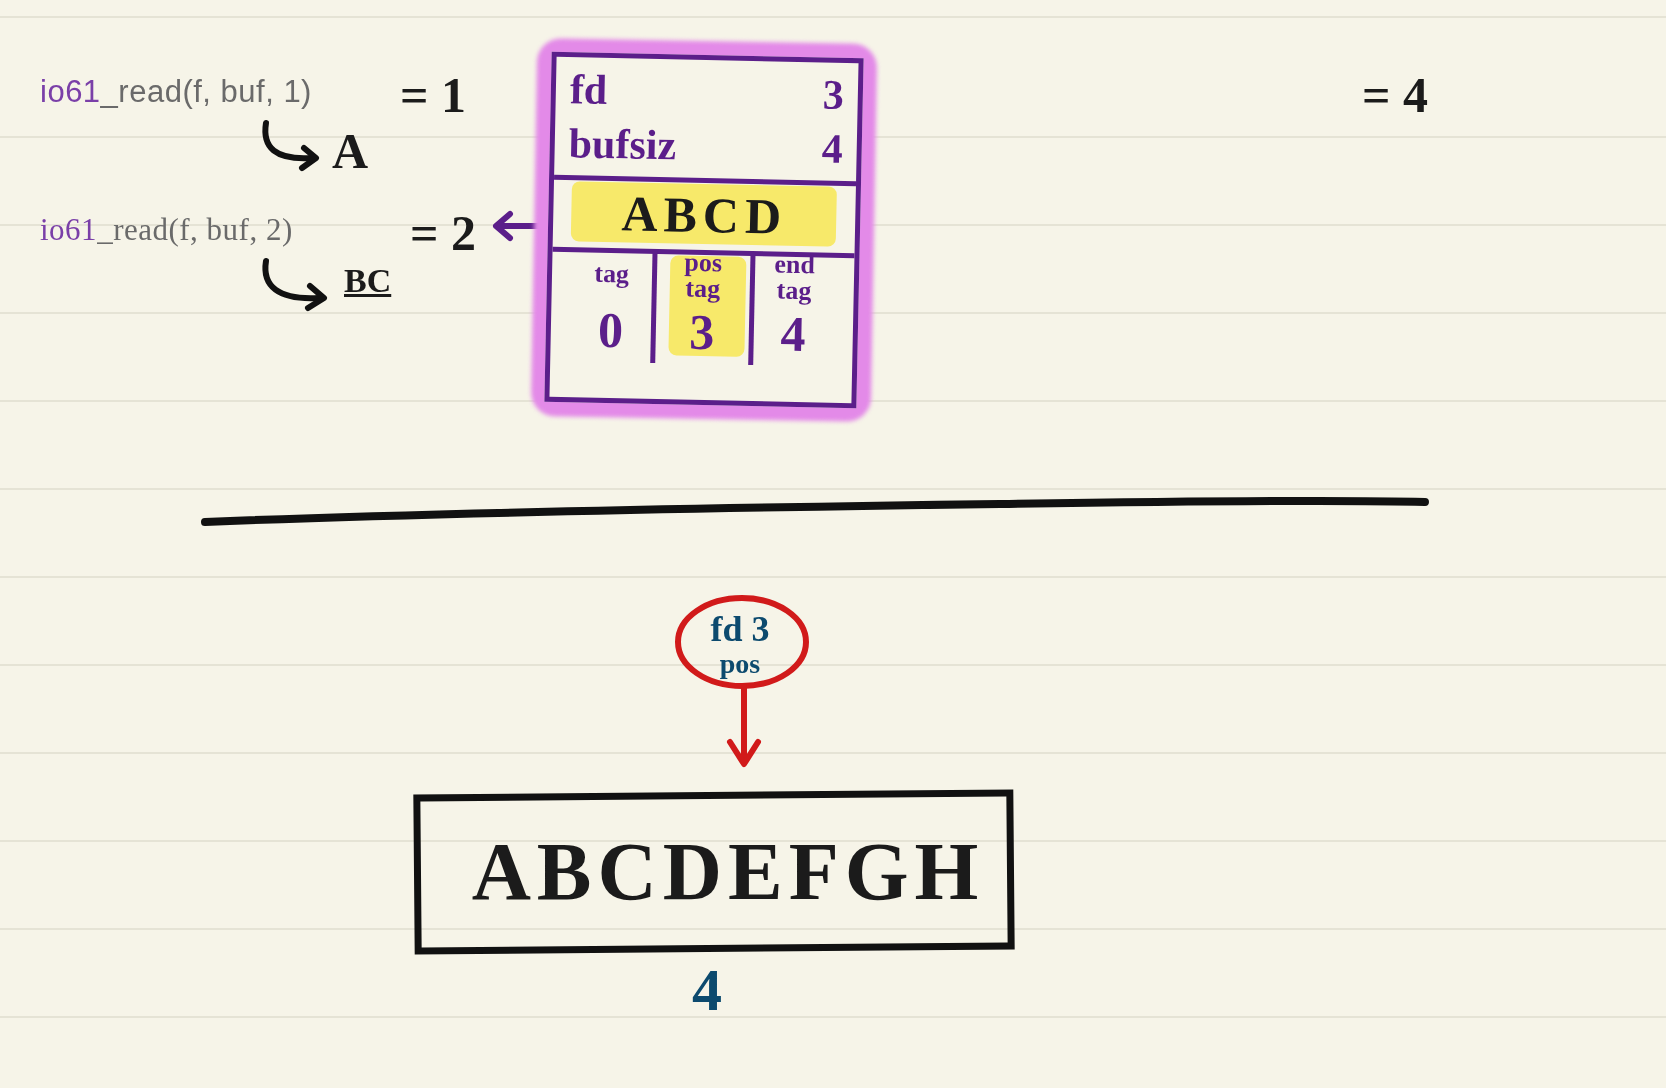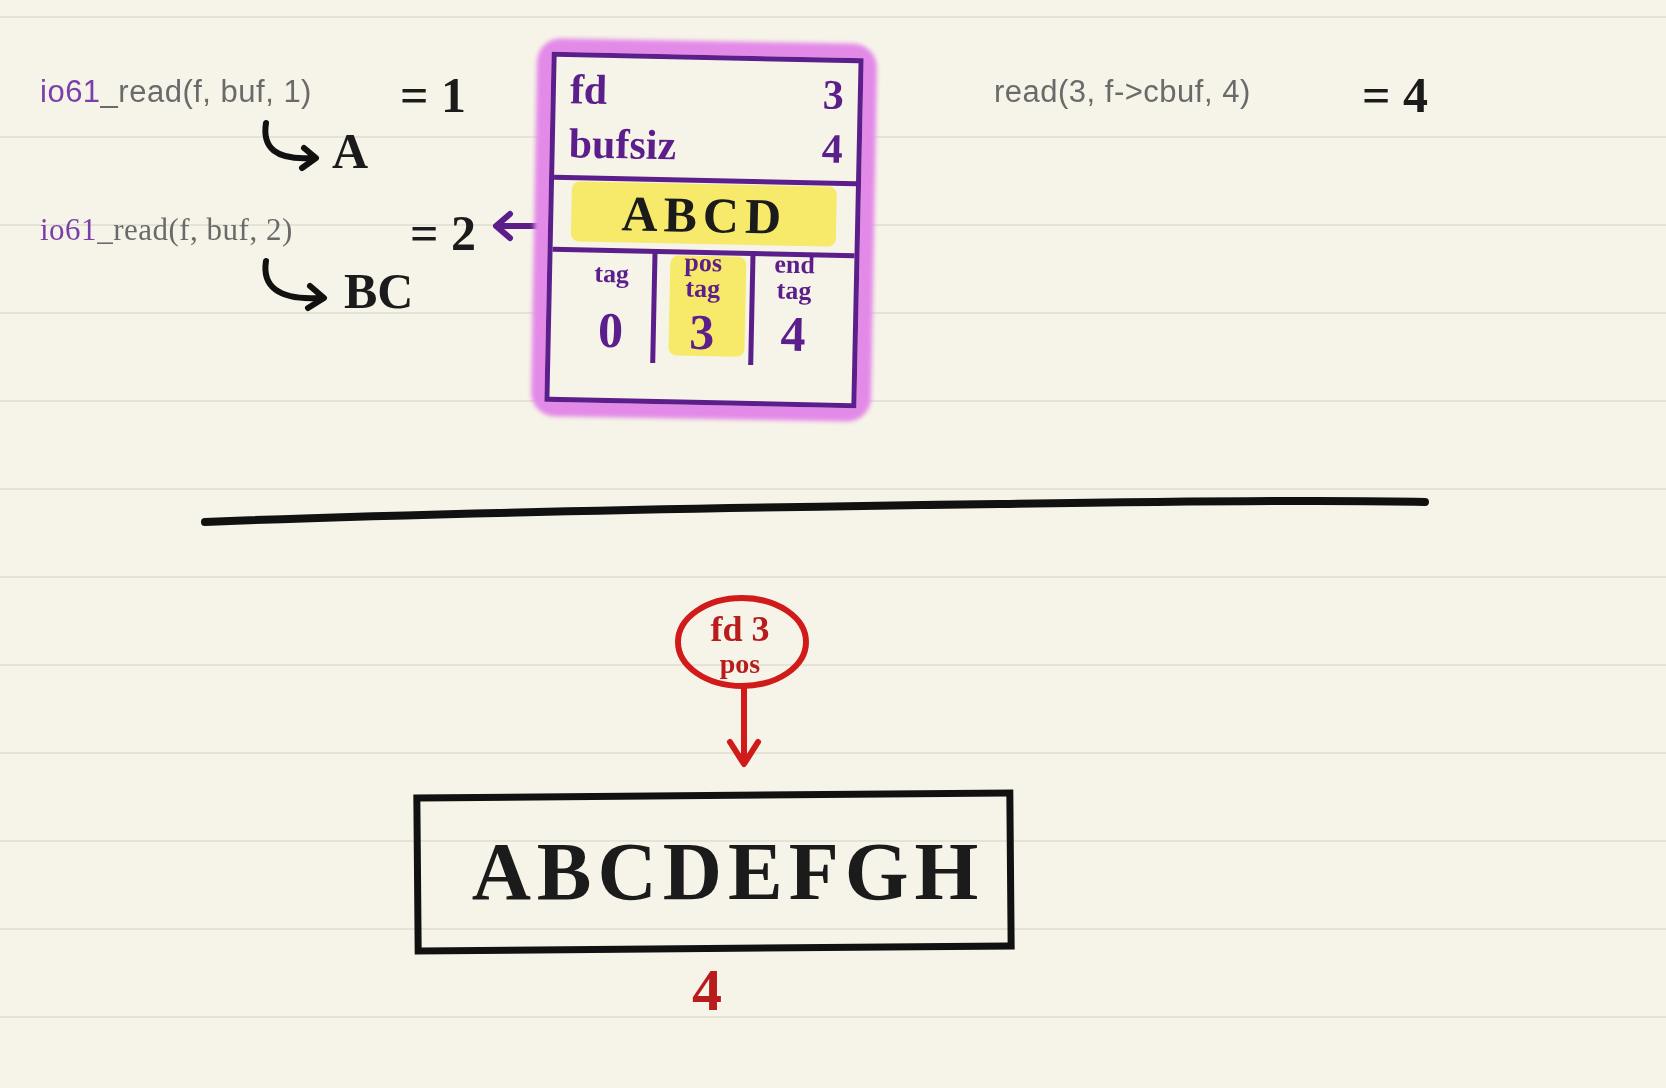--- a/index.html
+++ b/index.html
@@ -38,21 +38,21 @@
   }
   .purple { color: #7a3fa8; }
 
   
   .hand {
     font-family: "Comic Sans MS", "Segoe Script", "Bradley Hand", cursive;
     font-weight: 700;
     color: #1b1b1b;
   }
   .hand-purple { color: #5b1e8a; }
-  .hand-red { color: #b91c1c; }
+  .hand-red { color: #0c4a6e; }
 
   
   .struct-wrap {
     left: 548px; top: 55px; width: 312px; height: 350px;
   }
   .struct-halo {
     position: absolute; inset: -14px;
     background: #e38ae8;
     border-radius: 24px;
     filter: blur(2px);
@@ -149,32 +149,29 @@
   <div class="abs typed" style="left:40px; top:212px;font-family:Liberation Serif, serif;">
     <span class="purple">io61</span><span>_read(f, buf, 2)</span>
   </div>
   <div class="abs hand" style="left:410px; top:204px; font-size:50px;">= 2</div>
   <div class="abs" style="left:256px; top:256px;">
     <svg width="100" height="60" viewBox="0 0 100 60">
       <path d="M10 5 C 6 30, 22 44, 62 42" stroke="#111" stroke-width="6" fill="none" stroke-linecap="round"></path>
       <path d="M54 30 L68 42 L52 52" stroke="#111" stroke-width="6" fill="none" stroke-linecap="round" stroke-linejoin="round"></path>
     </svg>
   </div>
-  <div class="abs hand" style="left:344px; top:262px; font-size:50px;">BC</div>
+  <div class="abs hand" style="left:344px; top:262px; font-size:34px;text-decoration:underline;">BC</div>
 
   <div class="abs" style="left:488px; top:206px;">
     <svg width="70" height="40" viewBox="0 0 70 40">
       <path d="M62 20 L12 20" stroke="#5b1e8a" stroke-width="6" fill="none" stroke-linecap="round"></path>
       <path d="M22 8 L8 20 L22 32" stroke="#5b1e8a" stroke-width="6" fill="none" stroke-linecap="round" stroke-linejoin="round"></path>
     </svg>
   </div>
 
-  <div class="abs typed" style="left:994px; top:74px;">
-    <span>read(3, f-&gt;cbuf, 4)</span>
-  </div>
   <div class="abs hand" style="left:1362px; top:66px; font-size:50px;">= 4</div>
 
   <div class="abs struct-wrap">
     <div class="struct-halo"></div>
     <div class="struct-box">
       <div class="cbuf-highlight"></div>
       <div class="pos-highlight"></div>
 
       <div class="struct-row row-fd hand hand-purple flex-between">
         <span>fd</span>

